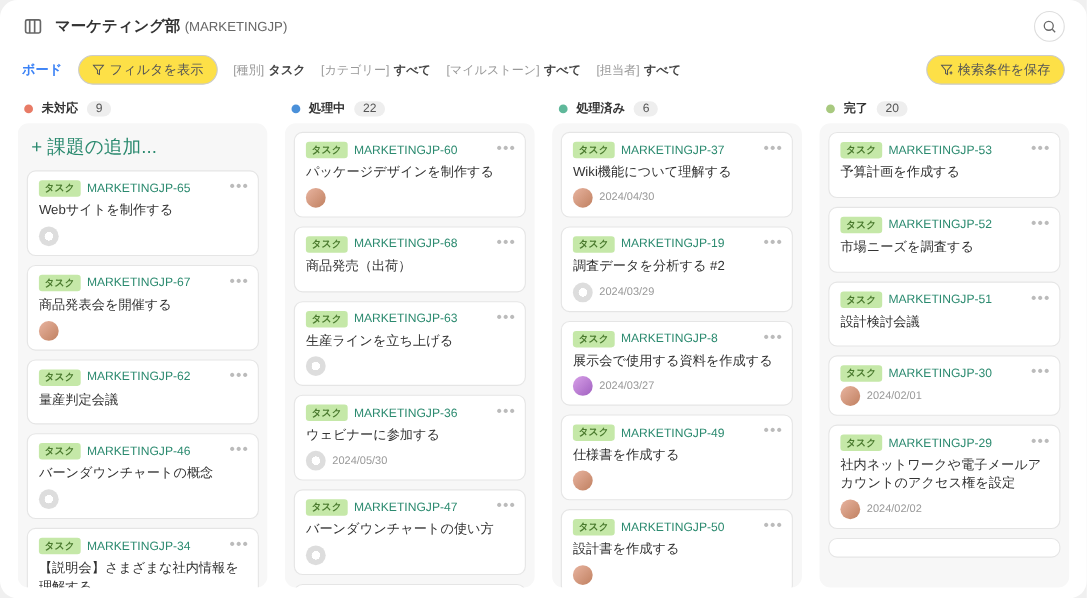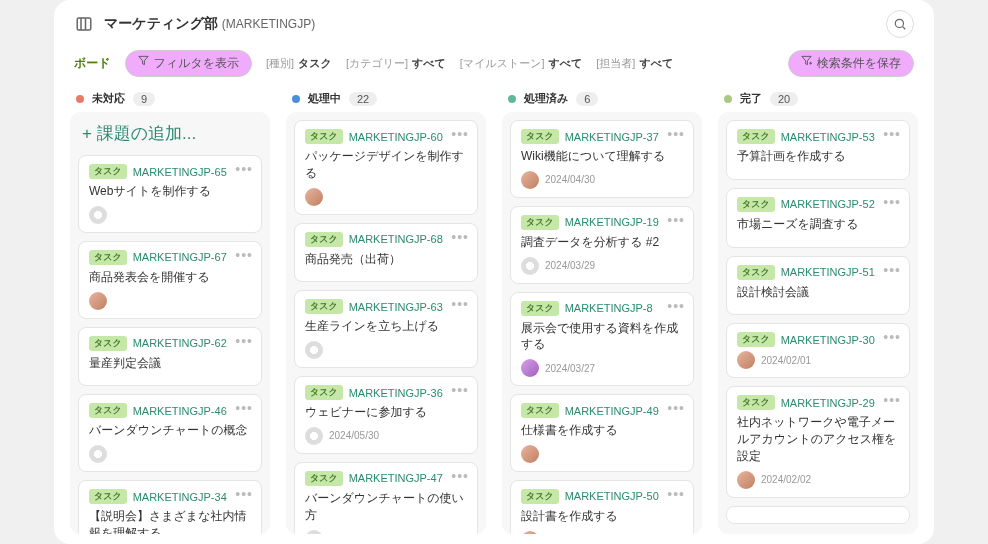--- a/index.html
+++ b/index.html
@@ -1,28 +1,28 @@
 <!DOCTYPE html>
 <html><head>
 <meta charset="utf-8">
 <style>
 * { box-sizing: border-box; margin: 0; padding: 0; }
 body { font-family: -apple-system, BlinkMacSystemFont, "Hiragino Sans", "Meiryo", sans-serif; background: #f0f0f0; font-size: 12px; color: #333; }
-.app { width: 880px; height: 544px; background: #fff; border-radius: 16px; margin: 0 auto; overflow: hidden; display: flex; flex-direction: column; }
+.app { width: 988px; height: 544px; background: #fff; border-radius: 16px; margin: 0 auto; overflow: hidden; display: flex; flex-direction: column; }
 
 .header { display: flex; align-items: center; padding: 10px 20px 8px 20px; gap: 10px; }
 .proj-icon { width: 20px; height: 20px; display: flex; align-items: center; justify-content: center; color: #666; }
 .proj-title { font-size: 14px; font-weight: 600; color: #333; }
 .proj-code { font-weight: 400; font-size: 12px; color: #666; }
 .spacer { flex: 1; }
 .search-btn { width: 28px; height: 28px; border: 1px solid #ddd; border-radius: 50%; display: flex; align-items: center; justify-content: center; color: #666; cursor: pointer; }
 
 .toolbar { display: flex; align-items: center; padding: 4px 20px 10px 20px; gap: 14px; font-size: 12px; }
-.board-label { font-weight: 600; color: #4d7c0f; }
-.pill-btn { border: 1px solid #ccc; border-radius: 14px; padding: 4px 12px; display: flex; gap: 5px; color: #555; cursor: pointer; background: #f0abfc; }
+.board-label { font-weight: 600; color: #3b82f6; }
+.pill-btn { border: 1px solid #ccc; border-radius: 14px; padding: 4px 12px; display: flex; align-items: center; gap: 5px; color: #555; cursor: pointer; background: #fde047; }
 .filter-group { font-size: 11px; color: #666; display: flex; gap: 4px; align-items: center; }
 .filter-group .flabel { color: #999; }
 .filter-group .fval { font-weight: 600; color: #444; }
 
 .board { flex: 1; display: flex; gap: 16px; padding: 0 16px 10px 16px; overflow: hidden; }
 .column { flex: 1; display: flex; flex-direction: column; min-width: 0; }
 .col-header { display: flex; align-items: center; gap: 8px; padding: 4px 6px 6px 6px; font-size: 11px; font-weight: 600; }
 .dot { width: 8px; height: 8px; border-radius: 50%; }
 .count-badge { background: #eee; border-radius: 10px; padding: 1px 8px; font-size: 11px; color: #555; font-weight: 500; }
 .col-body { flex: 1; background: #f7f7f7; border-radius: 10px; padding: 8px; overflow-y: auto; display: flex; flex-direction: column; gap: 8px; }

